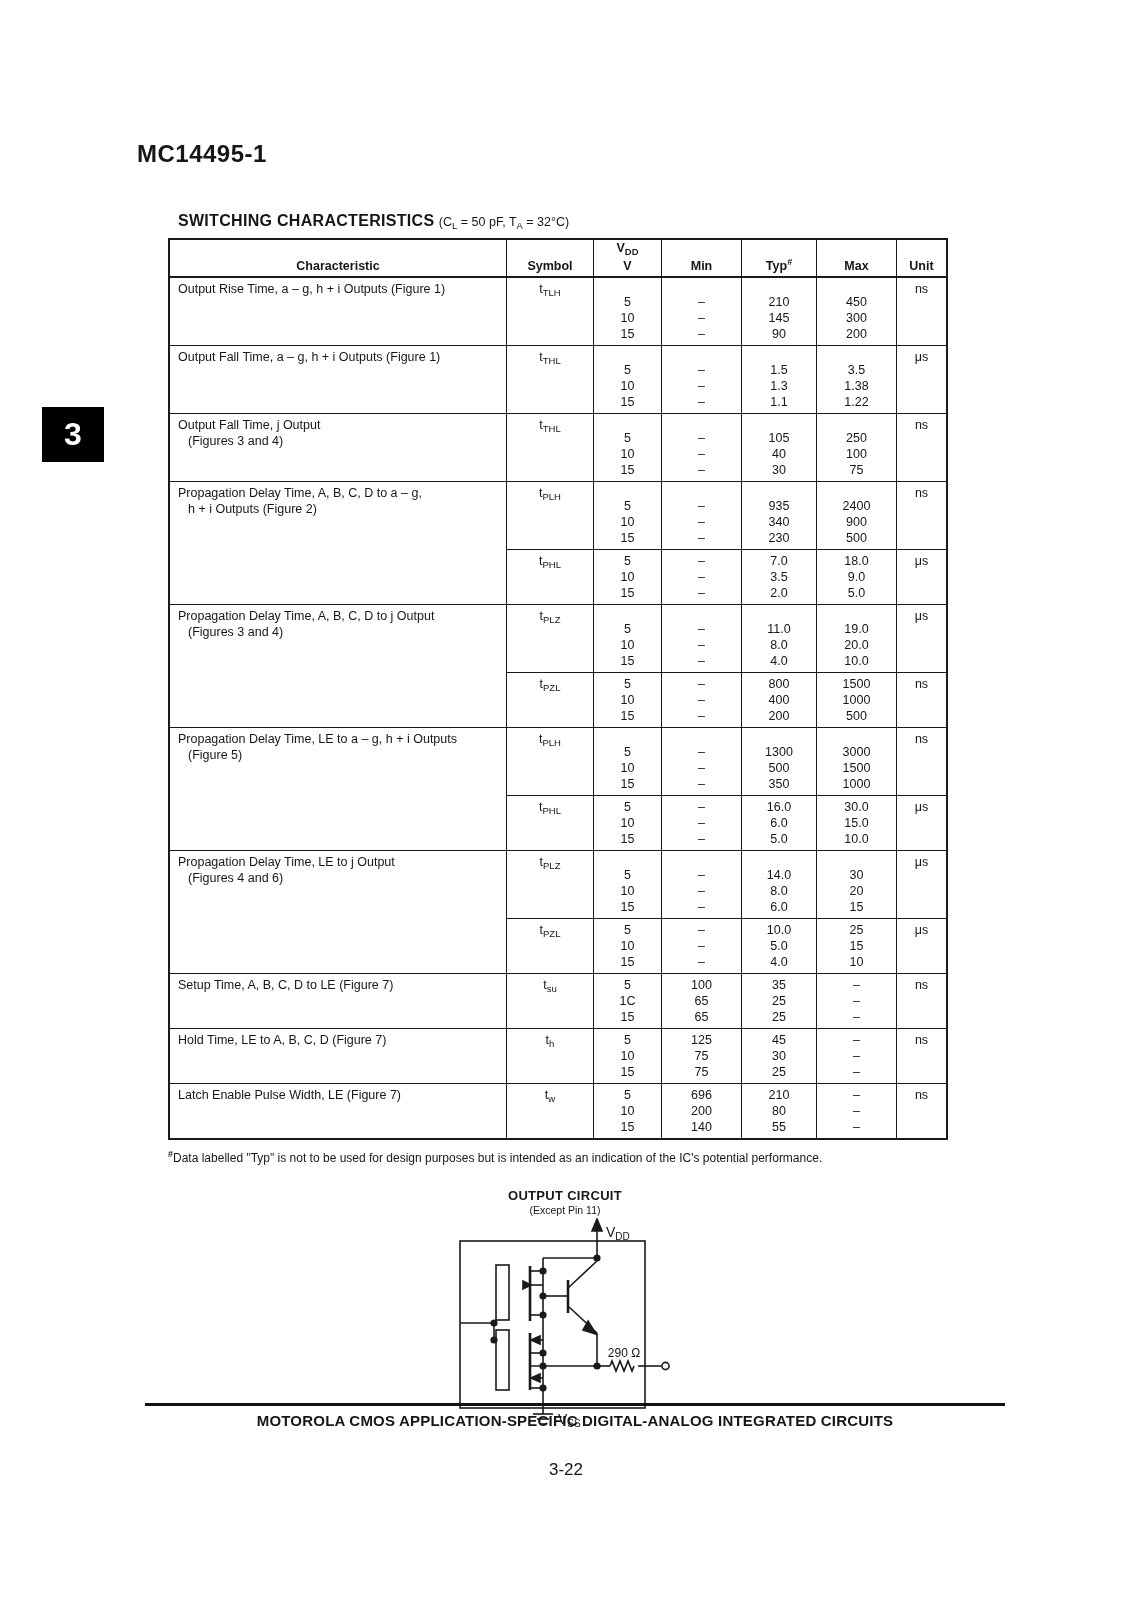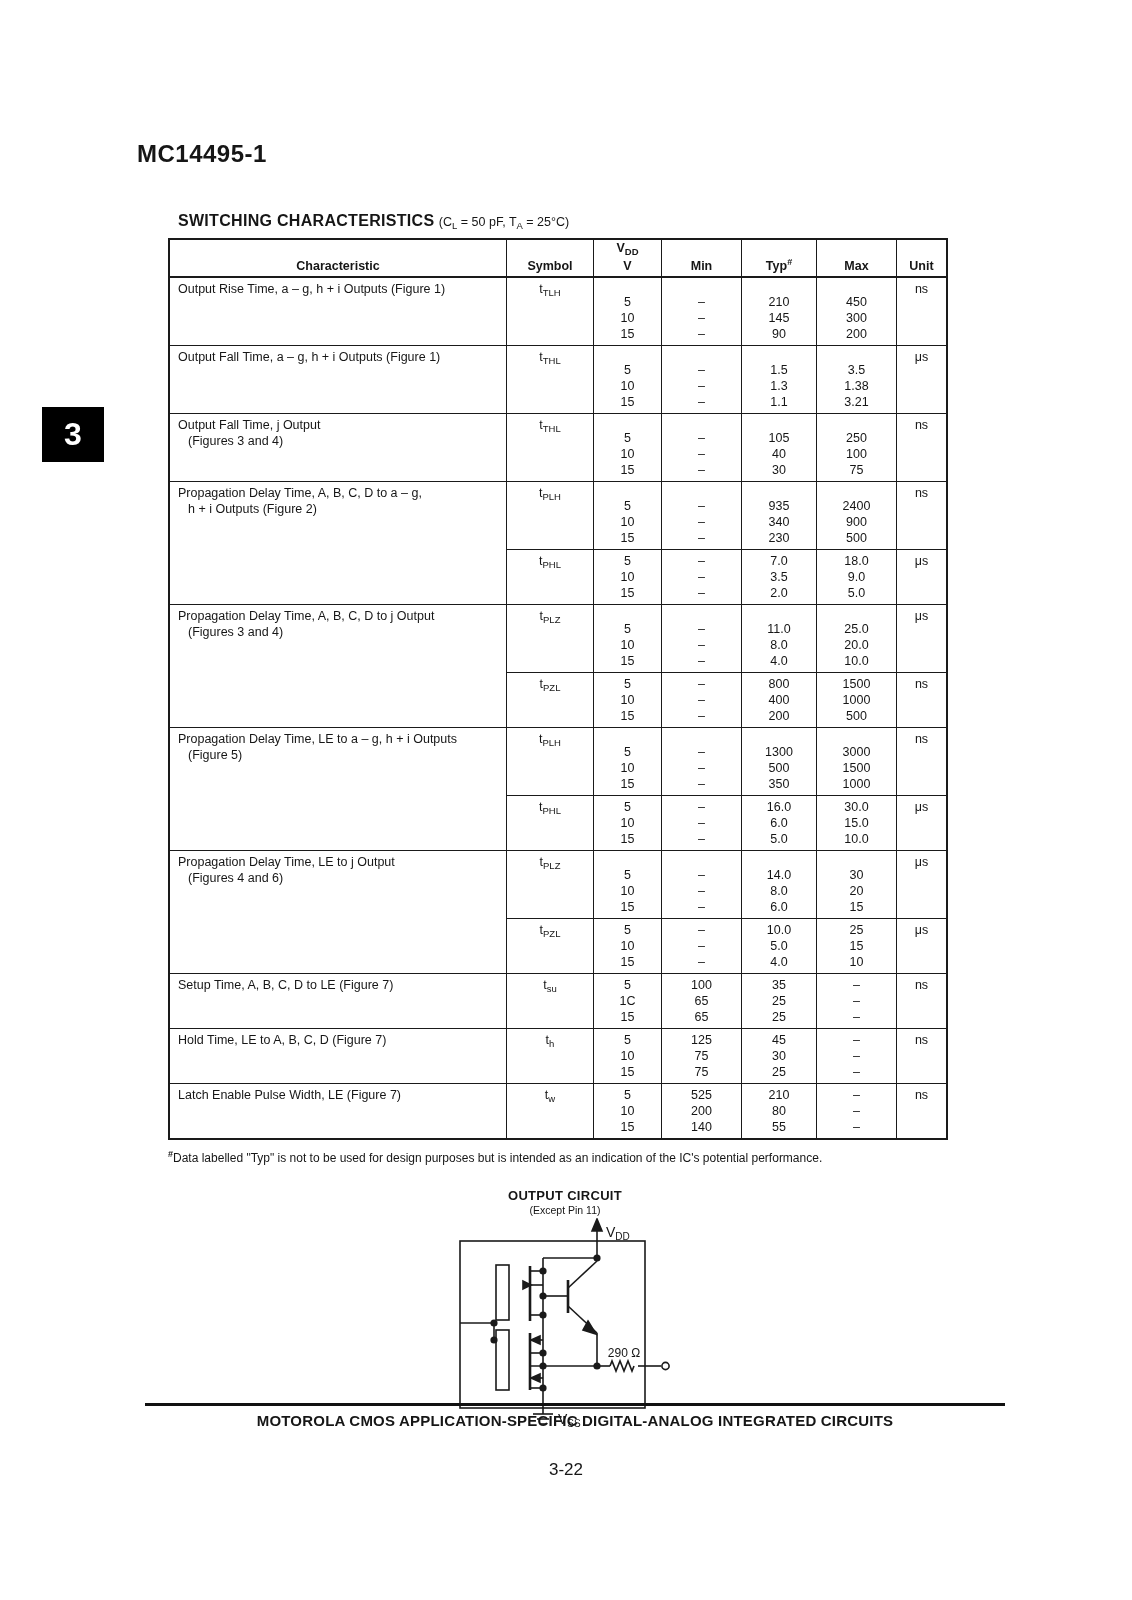--- a/index.html
+++ b/index.html
@@ -74,21 +74,21 @@
 
 <div class="part-number">MC14495-1</div>
 
 <div class="section-tab">3</div>
 
 <div class="content-col">
 
   <div class="table-title">
     <span class="tt-main">SWITCHING CHARACTERISTICS</span>
     <span class="tt-cond">
-      <span>(C</span><span class="sub">L</span><span> = 50 pF, T</span><span class="sub">A</span><span> = 25°C)</span>
+      <span>(C</span><span class="sub">L</span><span> = 50 pF, T</span><span class="sub">A</span><span> = 32°C)</span>
     </span>
   </div>
 
   <div class="char-table">
     <div class="t-header">
       <div class="h-cell c-char">Characteristic</div>
       <div class="h-cell c-sym">Symbol</div>
       <div class="h-cell h-vdd-cell c-vdd">
         <span><span>V</span><span class="sub">DD</span></span>
         <span>V</span>
@@ -179,21 +179,21 @@
                   <div class="vl">1.5</div>
                   <div class="vl">1.3</div>
                   <div class="vl">1.1</div>
                 </div>
               </div>
               <div class="g-cell c-max">
                 <div class="vals">
                   <div class="vl blank"></div>
                   <div class="vl">3.5</div>
                   <div class="vl">1.38</div>
-                  <div class="vl">3.21</div>
+                  <div class="vl">1.22</div>
                 </div>
               </div>
               <div class="g-cell c-unit">
                 <div class="unit-line">μs</div>
               </div>
             </div>
           </div>
         </div>
         <div class="t-row">
           <div class="cell-char c-char">
@@ -357,21 +357,21 @@
                 <div class="vals">
                   <div class="vl blank"></div>
                   <div class="vl">11.0</div>
                   <div class="vl">8.0</div>
                   <div class="vl">4.0</div>
                 </div>
               </div>
               <div class="g-cell c-max">
                 <div class="vals">
                   <div class="vl blank"></div>
-                  <div class="vl">25.0</div>
+                  <div class="vl">19.0</div>
                   <div class="vl">20.0</div>
                   <div class="vl">10.0</div>
                 </div>
               </div>
               <div class="g-cell c-unit">
                 <div class="unit-line">μs</div>
               </div>
             </div>
             <div class="group">
               <div class="g-cell c-sym">
@@ -676,21 +676,21 @@
               </div>
               <div class="g-cell c-vdd">
                 <div class="vals">
                   <div class="vl">5</div>
                   <div class="vl">10</div>
                   <div class="vl">15</div>
                 </div>
               </div>
               <div class="g-cell c-min">
                 <div class="vals">
-                  <div class="vl">525</div>
+                  <div class="vl">696</div>
                   <div class="vl">200</div>
                   <div class="vl">140</div>
                 </div>
               </div>
               <div class="g-cell c-typ">
                 <div class="vals">
                   <div class="vl">210</div>
                   <div class="vl">80</div>
                   <div class="vl">55</div>
                 </div>

